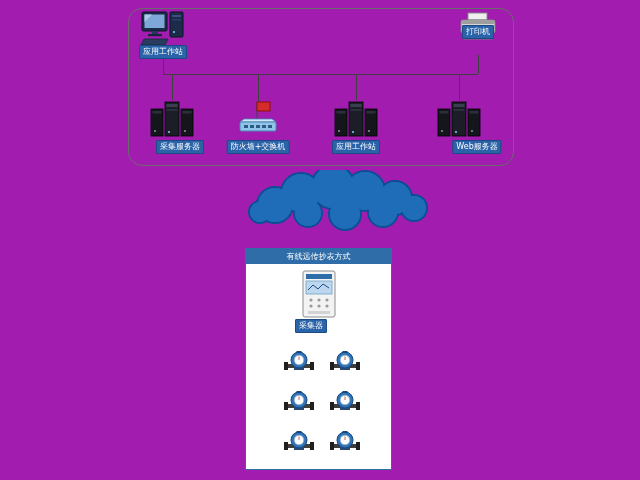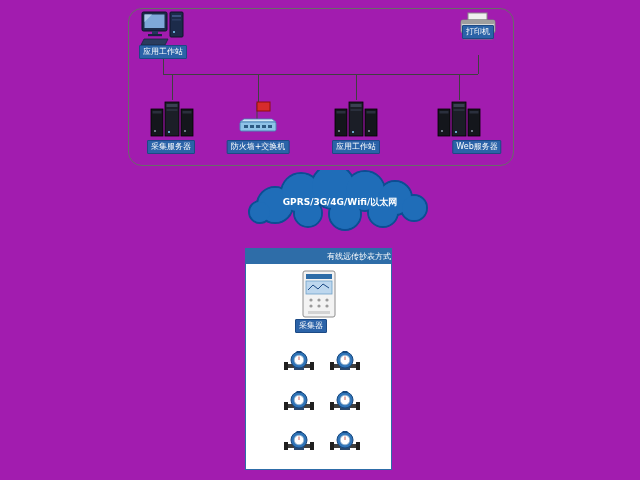--- a/index.html
+++ b/index.html
@@ -15,21 +15,21 @@
   .top-box{
     position:absolute;left:128px;top:8px;width:384px;height:156px;
     border:1px solid #6a6a6a;border-radius:14px;background:transparent;
   }
   .panel{
     position:absolute;left:245px;top:248px;width:147px;height:222px;
     border:1px solid #2e6da8;background:#ffffff;box-sizing:border-box;
   }
   .panel-header{
     height:15px;background:#2e6da8;color:#ffffff;font-size:8px;line-height:15px;
-    text-align:right;white-space:nowrap;overflow:hidden;
+    text-align:center;white-space:nowrap;overflow:hidden;
   }
   .cloud-wrap{position:absolute;left:233px;top:170px;width:214px;height:62px;}
   .cloud-label{
     position:absolute;left:50%;top:32px;transform:translate(-50%,-50%);
     color:#ffffff;font-size:9px;font-weight:bold;white-space:nowrap;
   }
 </style>
 </head>
 <body>
 
@@ -101,21 +101,21 @@
     <rect x="3" y="8" width="34" height="4" rx="2" fill="#9e9e9e"></rect>
     <rect x="8" y="16" width="24" height="2" fill="#6f6f6f"></rect>
     <rect x="6" y="21" width="28" height="6" fill="#bdbdbd" stroke="#7d7d7d"></rect>
     <rect x="11" y="22.5" width="18" height="3" fill="#f5f5f5"></rect>
   </svg>
   <div class="badge" style="left:478px;top:25px">打印机</div>
 
   <svg class="icon" style="left:149px;top:100px" width="46" height="38">
       <use href="#sym-server"></use>
     </svg>
-  <div class="badge" style="left:171px;top:140px">采集服务器</div>
+  <div class="badge" style="left:180px;top:140px">采集服务器</div>
 
   <svg class="icon" style="left:236px;top:100px" width="44" height="38" viewBox="0 0 44 38">
     <line x1="21" y1="3" x2="21" y2="19" stroke="#444" stroke-width="1"></line>
     <rect x="21" y="2" width="13" height="9" fill="#d62b2b" stroke="#8e0f0f"></rect>
     <polygon points="4,22 40,22 36,19 8,19" fill="#cfe6f5" stroke="#4a86b8" stroke-width="0.8"></polygon>
     <rect x="4" y="22" width="36" height="9" rx="1.5" fill="#8fc3e8" stroke="#4a86b8"></rect>
     <rect x="8" y="25" width="4" height="3" fill="#2c5a84"></rect>
     <rect x="14" y="25" width="4" height="3" fill="#2c5a84"></rect>
     <rect x="20" y="25" width="4" height="3" fill="#2c5a84"></rect>
     <rect x="26" y="25" width="4" height="3" fill="#2c5a84"></rect>
@@ -153,21 +153,20 @@
         <circle cx="100" cy="17" r="21"></circle>
         <circle cx="132" cy="21" r="19"></circle>
         <circle cx="162" cy="28" r="16"></circle>
         <circle cx="181" cy="38" r="12"></circle>
         <circle cx="150" cy="42" r="14"></circle>
         <circle cx="112" cy="44" r="15"></circle>
         <circle cx="75" cy="43" r="13"></circle>
         <circle cx="27" cy="42" r="10"></circle>
       </g>
     </svg>
-    <div class="cloud-label">GPRS/3G/4G/Wifi/以太网</div>
   </div>
 
   <div class="panel">
     <div class="panel-header">有线远传抄表方式</div>
   </div>
 
   <svg class="icon" style="left:302px;top:270px" width="34" height="48" viewBox="0 0 34 48">
     <rect x="1" y="1" width="32" height="46" rx="2" fill="#f3f3f3" stroke="#8e8e8e"></rect>
     <rect x="4" y="4" width="26" height="5" fill="#2e6da8"></rect>
     <rect x="4" y="11" width="26" height="13" fill="#bdd7ee" stroke="#6fa0c8" stroke-width="0.8"></rect>

